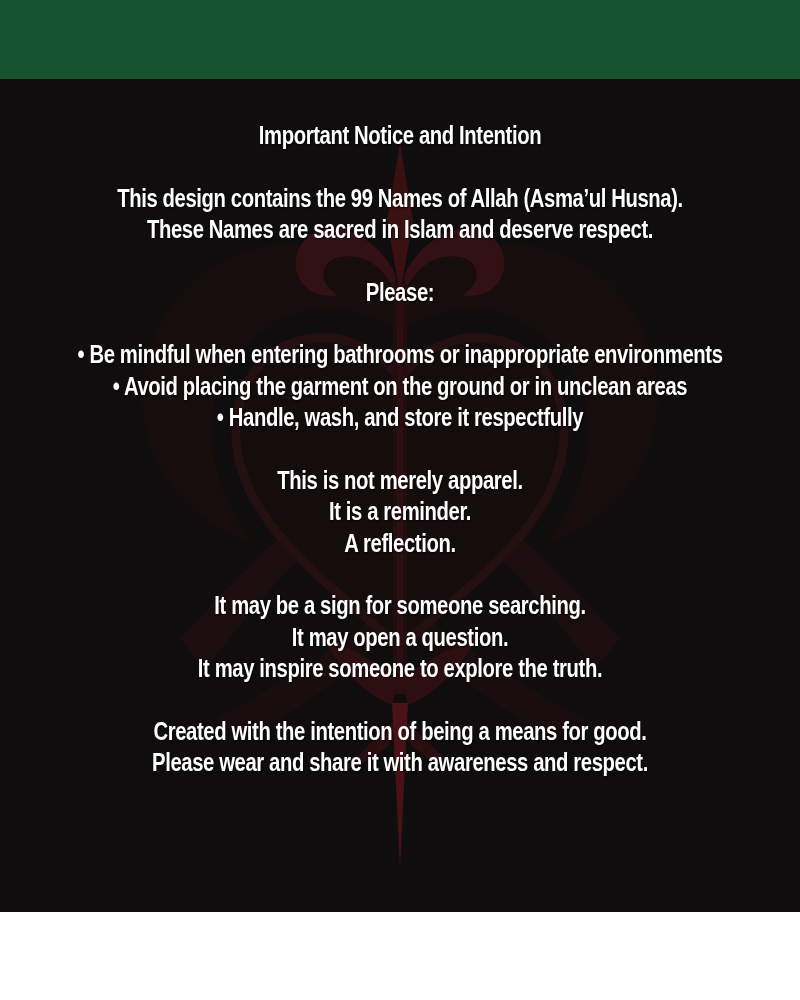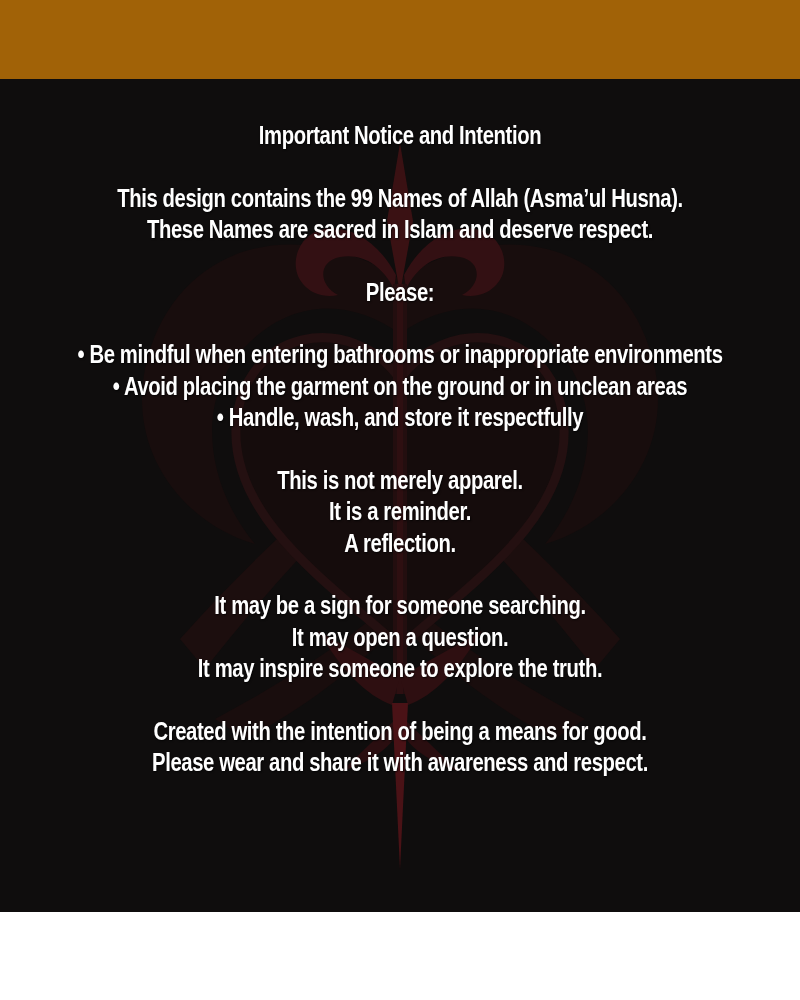--- a/index.html
+++ b/index.html
@@ -10,21 +10,21 @@
     width: 800px;
     height: 1000px;
     background: #ffffff;
     font-family: "Liberation Sans", "DejaVu Sans", sans-serif;
     overflow: hidden;
   }
   .stage {
     position: relative;
     width: 800px;
     height: 744px;
-    background: #a16207;
+    background: #14532d;
   }
   .notice-panel {
     position: absolute;
     left: 0;
     top: 79px;
     width: 800px;
     height: 833px;
     background: #0f0d0d;
     overflow: hidden;
   }

